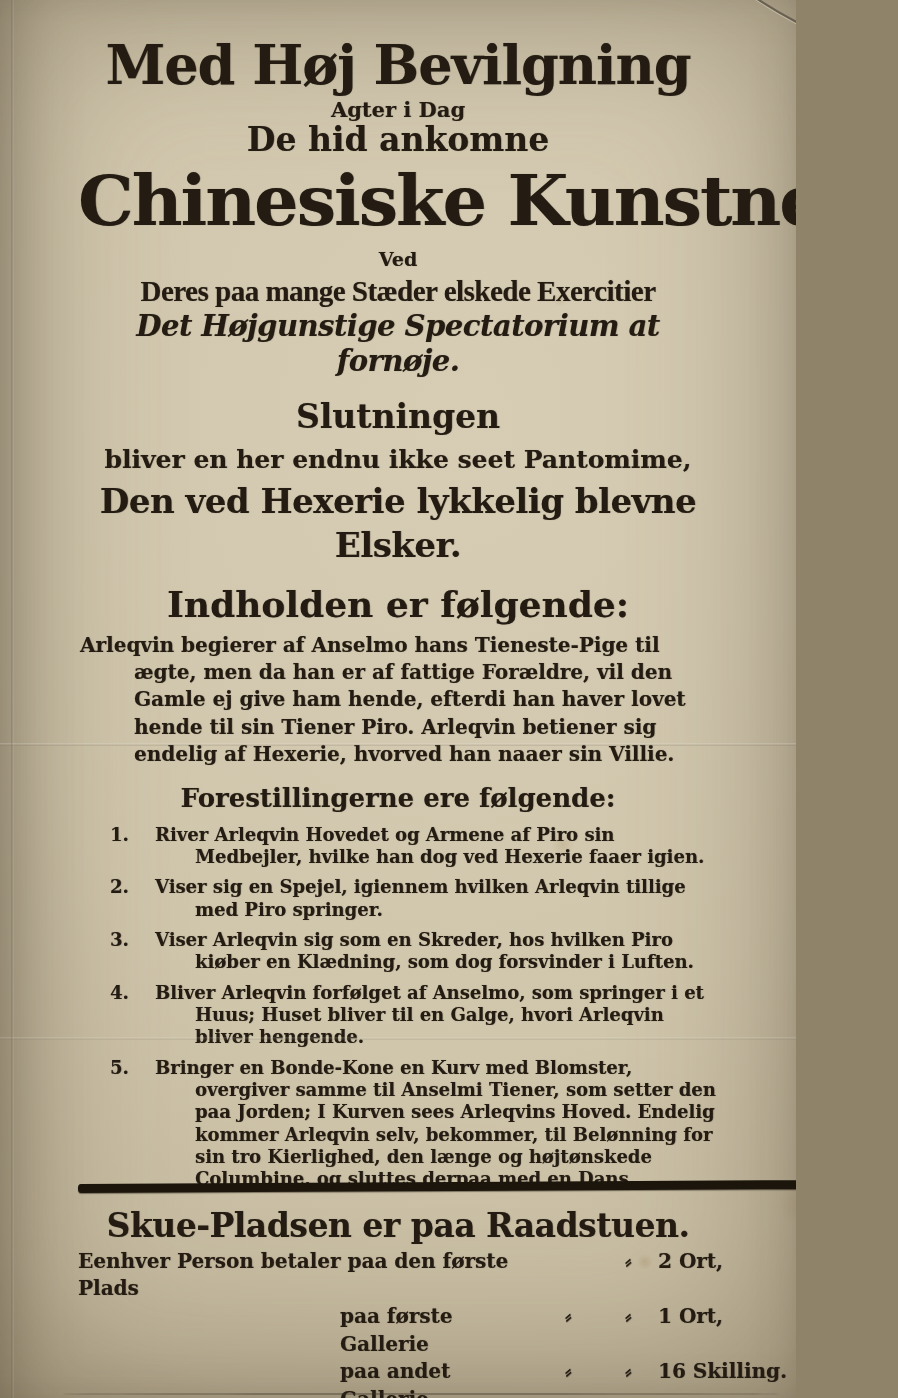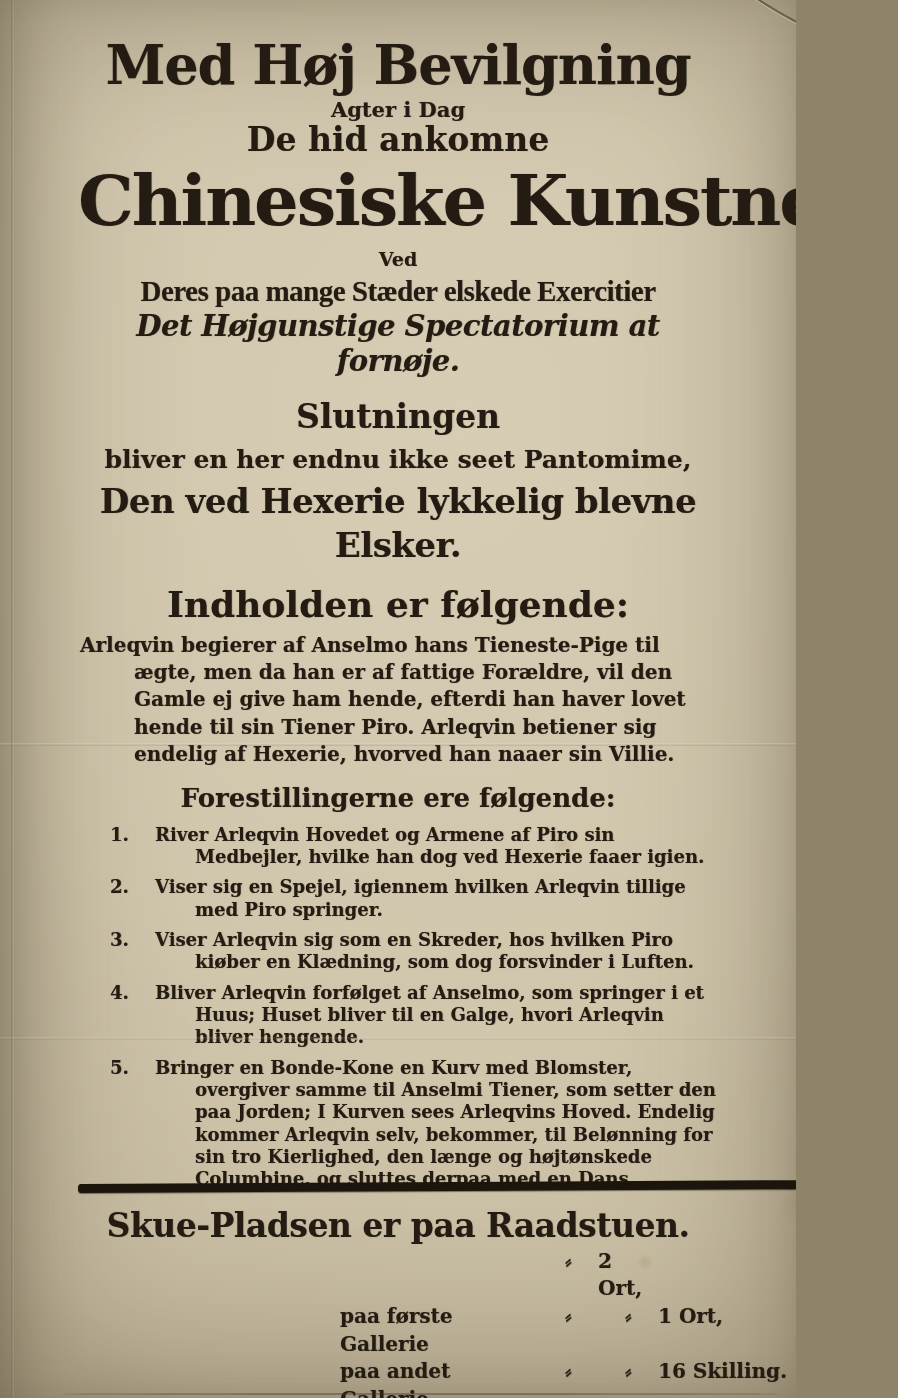--- a/index.html
+++ b/index.html
@@ -134,20 +134,21 @@
       </div>
     </div>
   </div>
 
 
   <div class="bottom-section">
     <div class="thick-rule"></div>
     <div class="t-venue c b">Skue-Pladsen er paa Raadstuen.</div>
     <div class="price-table">
       <div class="price-row">
+        <span class="pr-label">Eenhver Person betaler paa den første Plads</span>
         <span class="pr-sep"></span>
         <span class="pr-sep">⸗</span>
         <span class="pr-price">2 Ort,</span>
       </div>
       <div class="price-row indented">
         <span class="pr-label">paa første Gallerie</span>
         <span class="pr-sep">⸗</span>
         <span class="pr-sep">⸗</span>
         <span class="pr-price">1 Ort,</span>
       </div>

